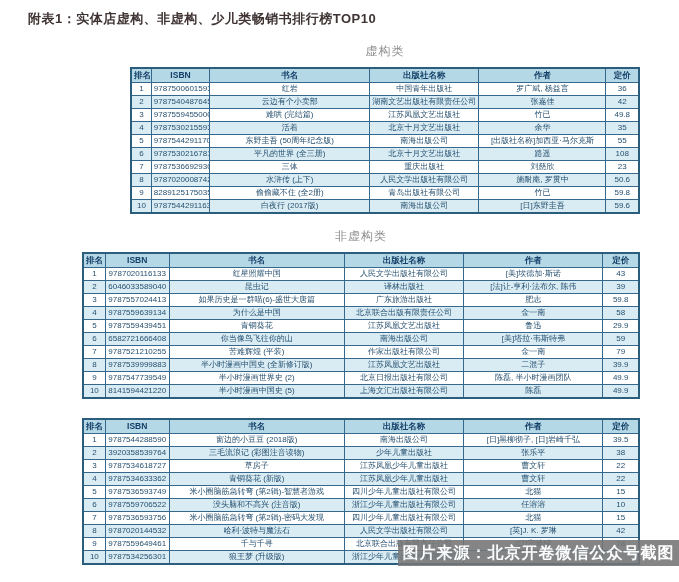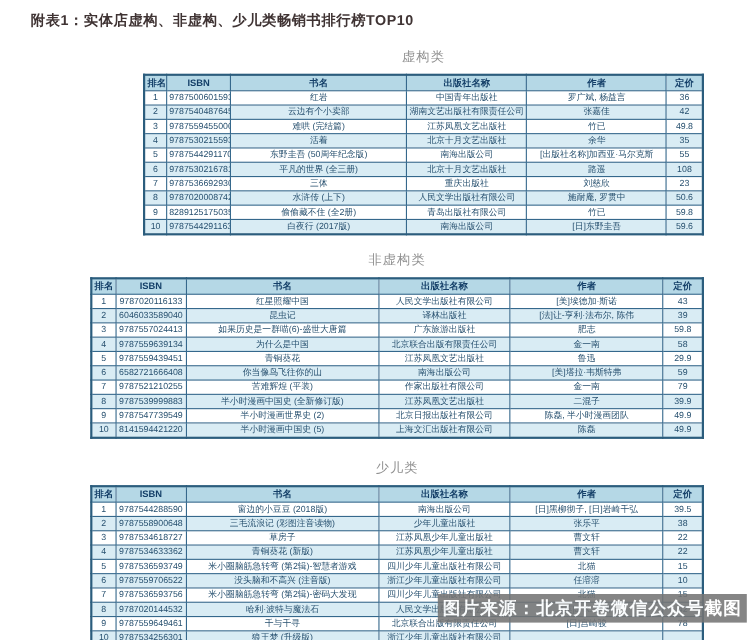--- a/index.html
+++ b/index.html
@@ -264,21 +264,20 @@
           <td>半小时漫画中国史 (5)</td>
           <td>上海文汇出版社有限公司</td>
           <td>陈磊</td>
           <td>49.9</td>
         </tr>
       </tbody>
   </table>
 </section>
 
 <section class="table-block tb-3">
-  <div class="section-heading">少儿类</div>
   <table class="rank-table">
     <colgroup>
       <col style="width:4%">
         <col style="width:11.5%">
         <col style="width:31.5%">
       <col style="width:21.5%">
         <col style="width:25%">
         <col style="width:6.5%">
     </colgroup>
     <thead>
@@ -295,21 +294,21 @@
         <tr>
           <td>1</td>
           <td>9787544288590</td>
           <td>窗边的小豆豆 (2018版)</td>
           <td>南海出版公司</td>
           <td>[日]黑柳彻子, [日]岩崎千弘</td>
           <td>39.5</td>
         </tr>
         <tr>
           <td>2</td>
-          <td>9787558900648</td>
+          <td>3920358539764</td>
           <td>三毛流浪记 (彩图注音读物)</td>
           <td>少年儿童出版社</td>
           <td>张乐平</td>
           <td>38</td>
         </tr>
         <tr>
           <td>3</td>
           <td>9787534618727</td>
           <td>草房子</td>
           <td>江苏凤凰少年儿童出版社</td>

